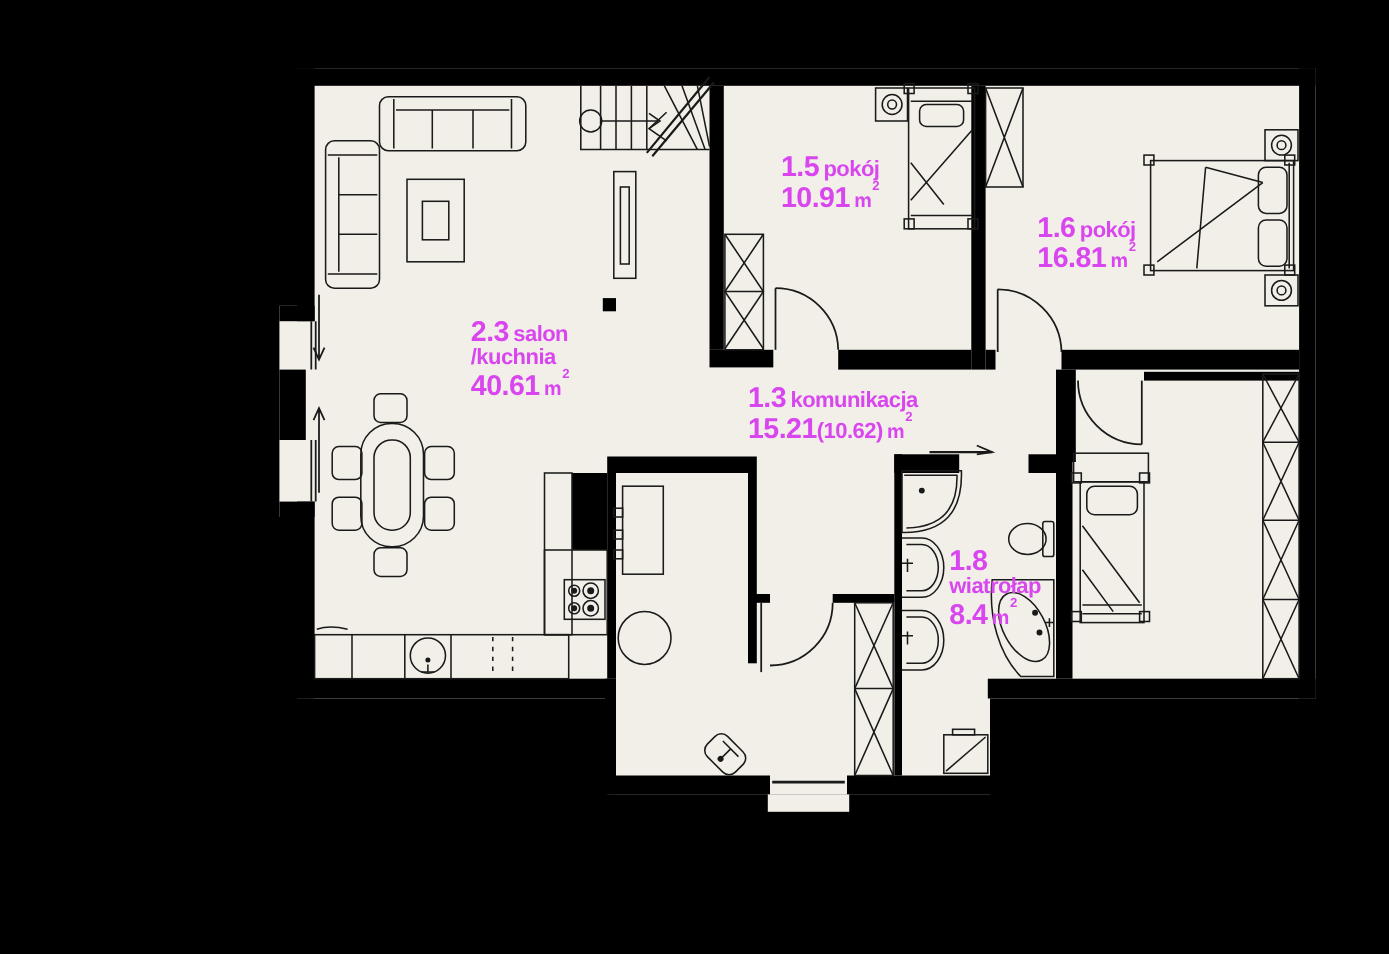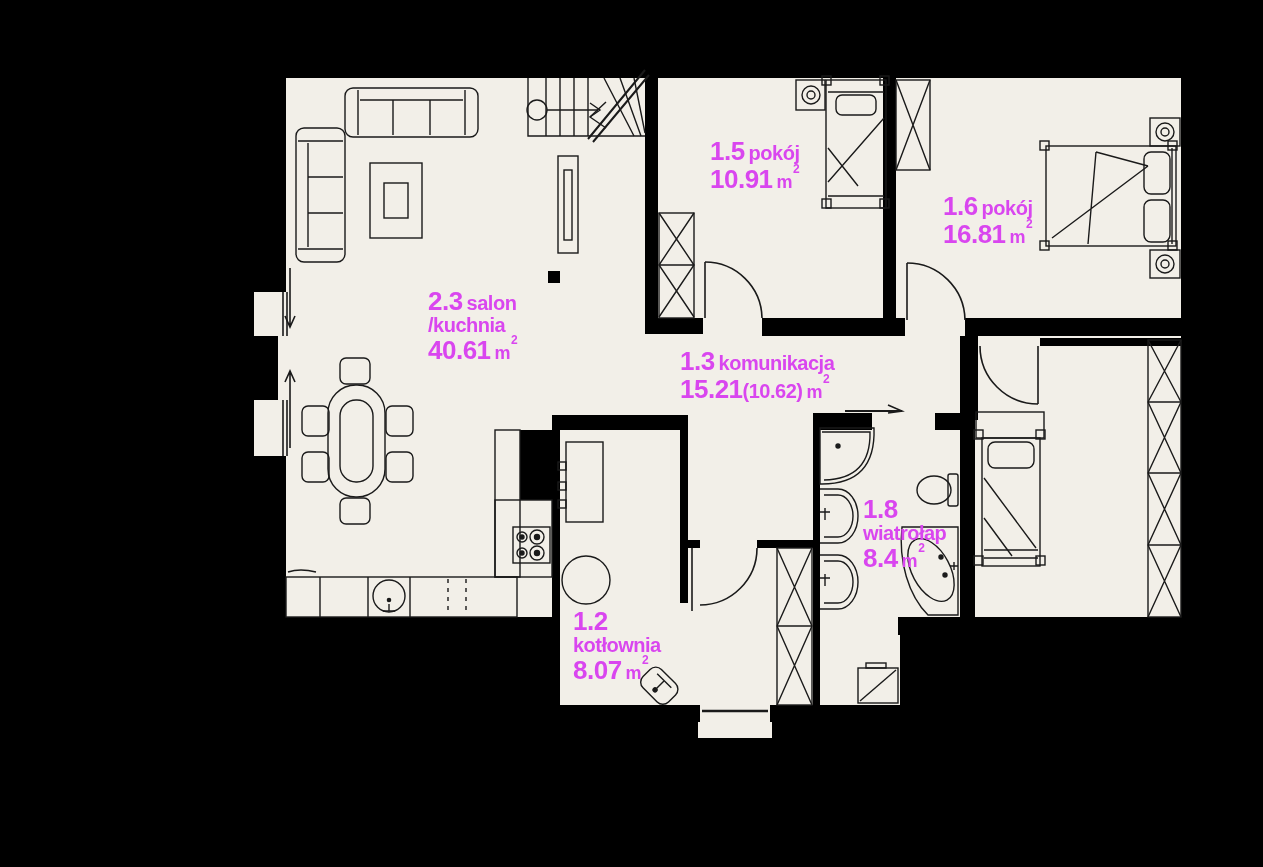--- a/index.html
+++ b/index.html
@@ -344,21 +344,15 @@
   </div>
 
 
   <div class="lbl" style="left:863px;top:496px">
     <div><span class="big">1.8</span></div>
     <div class="med">wiatrołap</div>
     <div class="aline"><span class="big">8.4</span>
          <span class="unit">m</span><sup class="sup">2</sup></div>
   </div>
 
-  <div class="lbl" style="left:573px;top:608px">
-    <div><span class="big">1.2</span></div>
-    <div class="med">kotłownia</div>
-    <div class="aline"><span class="big">8.07</span>
-         <span class="unit">m</span><sup class="sup">2</sup></div>
-  </div>
 
 
 </div>
 
 </body></html>

